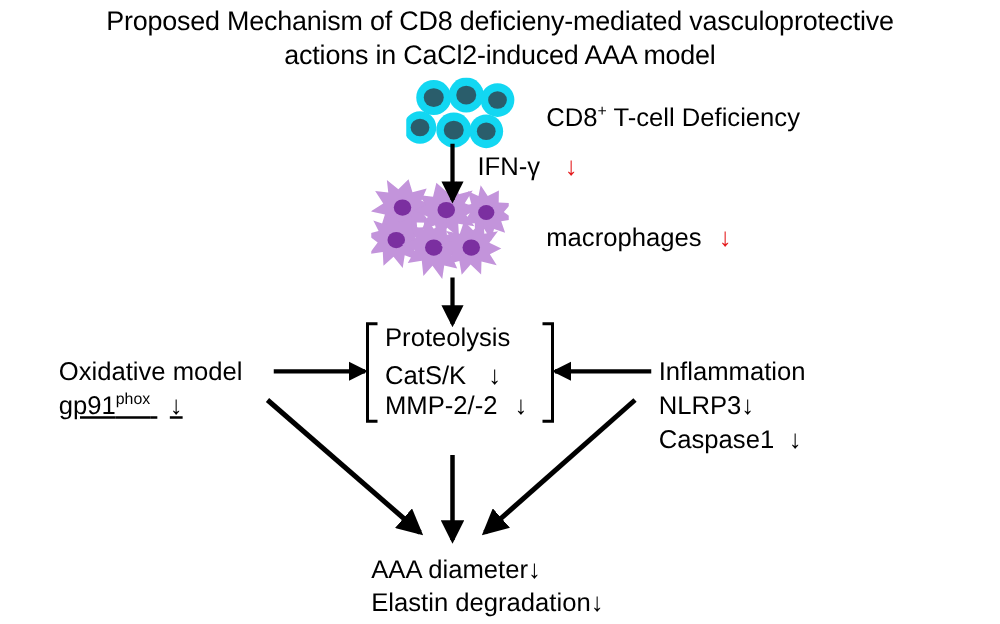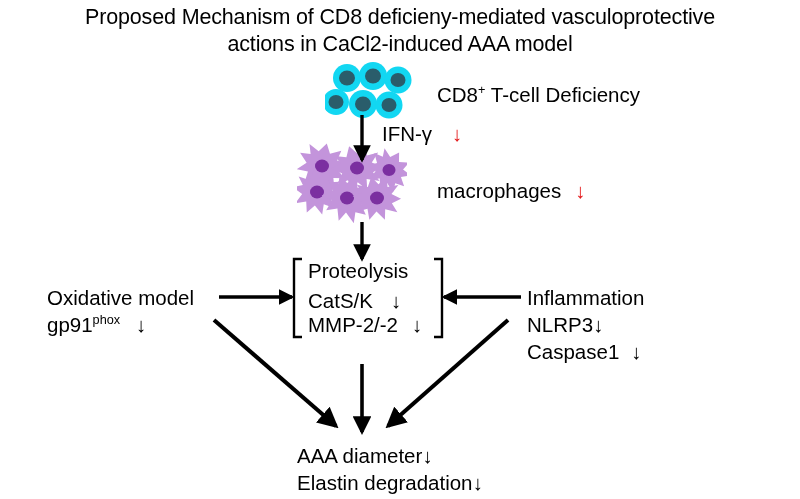--- a/index.html
+++ b/index.html
@@ -146,21 +146,21 @@
     <span class="dnarrow" style="margin-left:12px;">↓</span>
   </div>
   <div class="lbl" style="left:308px; top:312px;">
     <span>MMP-2/-2</span>
     <span class="dnarrow" style="margin-left:8px;">↓</span>
   </div>
 
   <div class="lbl" style="left:47px; top:285px;">
     <span>Oxidative model</span>
   </div>
-  <div class="lbl" style="left:47px; top:312px;">
+  <div class="lbl" style="left:47px; top:312px;text-decoration:underline;">
     <span>gp91</span><span class="sup">phox</span>
     <span class="dnarrow" style="margin-left:10px;">↓</span>
   </div>
 
   <div class="lbl" style="left:527px; top:285px;">
     <span>Inflammation</span>
   </div>
   <div class="lbl" style="left:527px; top:312px;">
     <span>NLRP3</span><span class="dnarrow">↓</span>
   </div>

